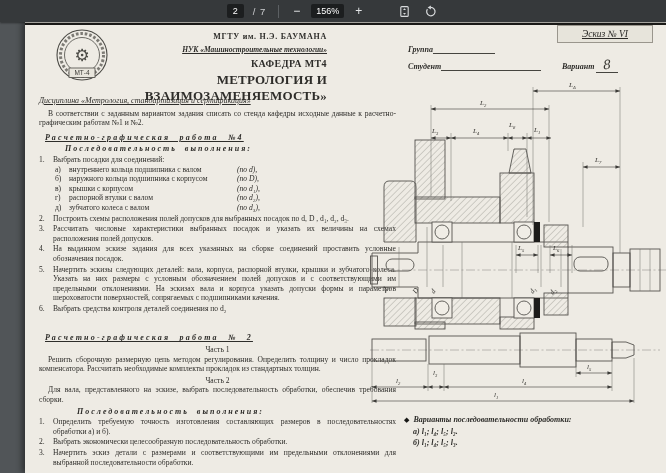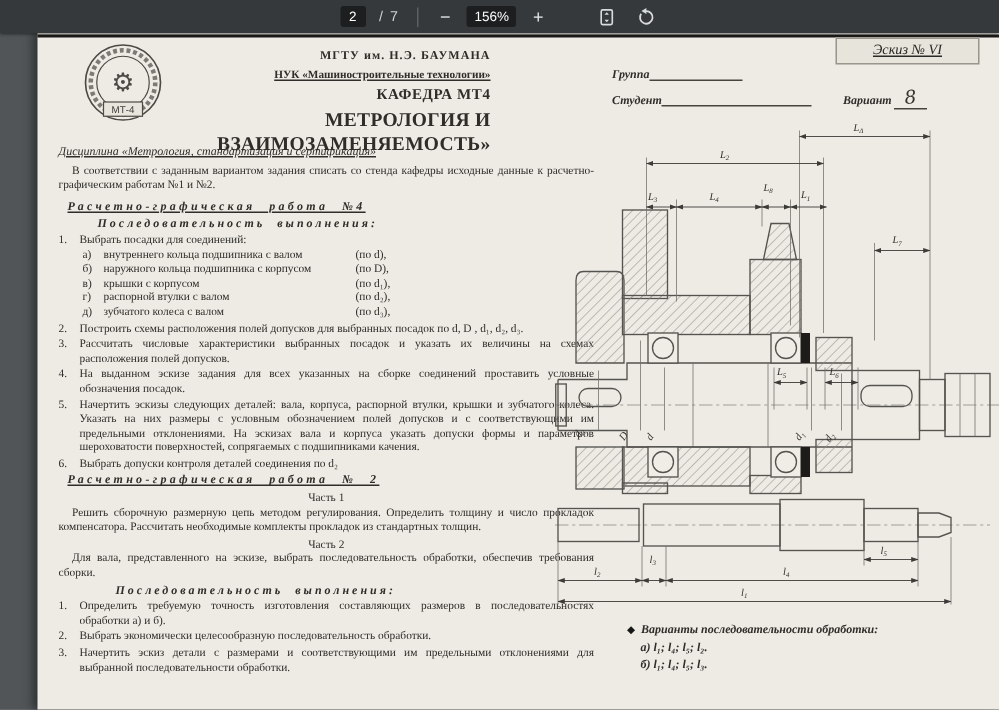--- a/index.html
+++ b/index.html
@@ -23,21 +23,21 @@
   .viewer{position:absolute;top:22px;left:0;width:666px;height:451px;background:#515558;}
   .page{position:absolute;left:25px;top:0;width:641px;height:451px;background:#eeebe4;
     box-shadow:-3px 0 6px rgba(0,0,0,.45);
     font-family:"Liberation Serif","DejaVu Serif",serif;color:#2e2d2a;}
   .topline{position:absolute;left:0;top:1px;width:641px;height:2px;background:#1c1b19;}
 
   .emblem{position:absolute;left:27px;top:5px;}
 
   .hdr{position:absolute;left:86px;top:10px;width:216px;text-align:right;}
   .hdr .u{font-weight:bold;font-size:8px;letter-spacing:.7px;}
-  .hdr .n{font-weight:bold;font-size:7.5px;text-decoration:underline;margin-top:4px;}
+  .hdr .n{font-weight:bold;font-style:italic;font-size:7.5px;text-decoration:underline;margin-top:4px;}
   .hdr .k{font-weight:bold;font-size:10px;margin-top:4px;letter-spacing:.4px;}
   .hdr .m{font-weight:bold;font-size:13px;margin-top:3px;letter-spacing:.2px;}
 
   .sketchbox{position:absolute;left:532px;top:3px;width:96px;height:18px;background:#e7e4db;
     border:1px solid #9a968d;display:flex;align-items:center;justify-content:center;
     font-style:italic;font-size:9.5px;text-decoration:underline;color:#2a2926;}
 
   .fld{position:absolute;font-style:italic;font-weight:bold;font-size:8px;white-space:nowrap;}
   .uline{display:inline-block;border-bottom:1px solid #45443f;height:9px;vertical-align:bottom;}
   #fld-group{left:383px;top:23px;}  #fld-group .uline{width:62px;}
@@ -54,38 +54,38 @@
       letter-spacing:2.2px;word-spacing:5px;text-decoration:underline;text-align:left;white-space:nowrap;}
   .h2{margin-top:2px;margin-left:26px;font-weight:bold;font-style:italic;font-size:8px;
       letter-spacing:2px;word-spacing:4px;text-align:left;white-space:nowrap;}
   .h2b{margin-left:38px;}
   .item{display:flex;margin-top:1px;}
   .inum{flex:0 0 14px;}
   .ibody{flex:1;}
   .sub{display:flex;margin-left:2px;}
   .smark{flex:0 0 14px;}
   .stext{flex:0 0 168px;}
-  .spar{flex:1;}
+  .spar{flex:1;font-style:italic;}
   .part{text-align:center;margin-top:2px;}
   .p2{text-indent:9px;}
-  .h1b{margin-top:2px;}
+  .h1b{margin-top:20px;}
 
   
   .dwg{position:absolute;left:345px;top:55px;pointer-events:none;}
   .hat{fill:url(#hat);stroke:#55534f;stroke-width:.9;}
   .out{fill:none;stroke:#55534f;stroke-width:.9;}
   .wt{fill:#f0ede6;stroke:#55534f;stroke-width:.9;}
   .thin{stroke:#6e6c68;stroke-width:.5;}
   .cl{stroke:#8f8d88;stroke-width:.55;stroke-dasharray:9 2.5 2 2.5;}
   .ext line{stroke:#6e6c68;stroke-width:.5;}
   .dl{stroke:#3c3b38;stroke-width:.6;}
   text.dim{font-family:"Liberation Serif","DejaVu Serif",serif;font-style:italic;font-size:7px;fill:#33322e;}
 
   
-  .variants{position:absolute;left:393px;top:393px;font-size:8px;}
+  .variants{position:absolute;left:379px;top:393px;font-size:8px;}
   .var-title{font-weight:bold;font-style:italic;}
   .diamond{font-style:normal;font-size:7px;margin-right:4px;color:#171715;}
   .var-line{font-style:italic;font-weight:bold;margin-top:2.5px;margin-left:9px;}
 </style>
 </head>
 <body>
 
 <div class="toolbar">
   <span class="pagebox">2</span>
   <span class="pagetotal">/ 7</span>
@@ -198,21 +198,21 @@
           </div>
           <div class="item">
             <span class="inum">5.</span>
             <div class="ibody">
               <div>Начертить эскизы следующих деталей: вала, корпуса, распорной втулки, крышки и зубчатого колеса. Указать на них размеры с условным обозначением полей допусков и с соответствующими им предельными отклонениями. На эскизах вала и корпуса указать допуски формы и параметров шероховатости поверхностей, сопрягаемых с подшипниками качения.</div>
             </div>
           </div>
           <div class="item">
             <span class="inum">6.</span>
             <div class="ibody">
-              <div>Выбрать допуски контроля деталей соединения по d₂</div>
+              <div>Выбрать средства контроля деталей соединения по d₂</div>
             </div>
           </div>
         </div>
       <div class="h1 h1b">Расчетно-графическая работа № 2</div>
       <div class="part">Часть 1</div>
       <div class="p2">Решить сборочную размерную цепь методом регулирования. Определить толщину и число прокладок компенсатора. Рассчитать необходимые комплекты прокладок из стандартных толщин.</div>
       <div class="part">Часть 2</div>
       <div class="p2">Для вала, представленного на эскизе, выбрать последовательность обработки, обеспечив требования сборки.</div>
       <div class="h2 h2b">Последовательность выполнения:</div>
       <div id="work2-items">

